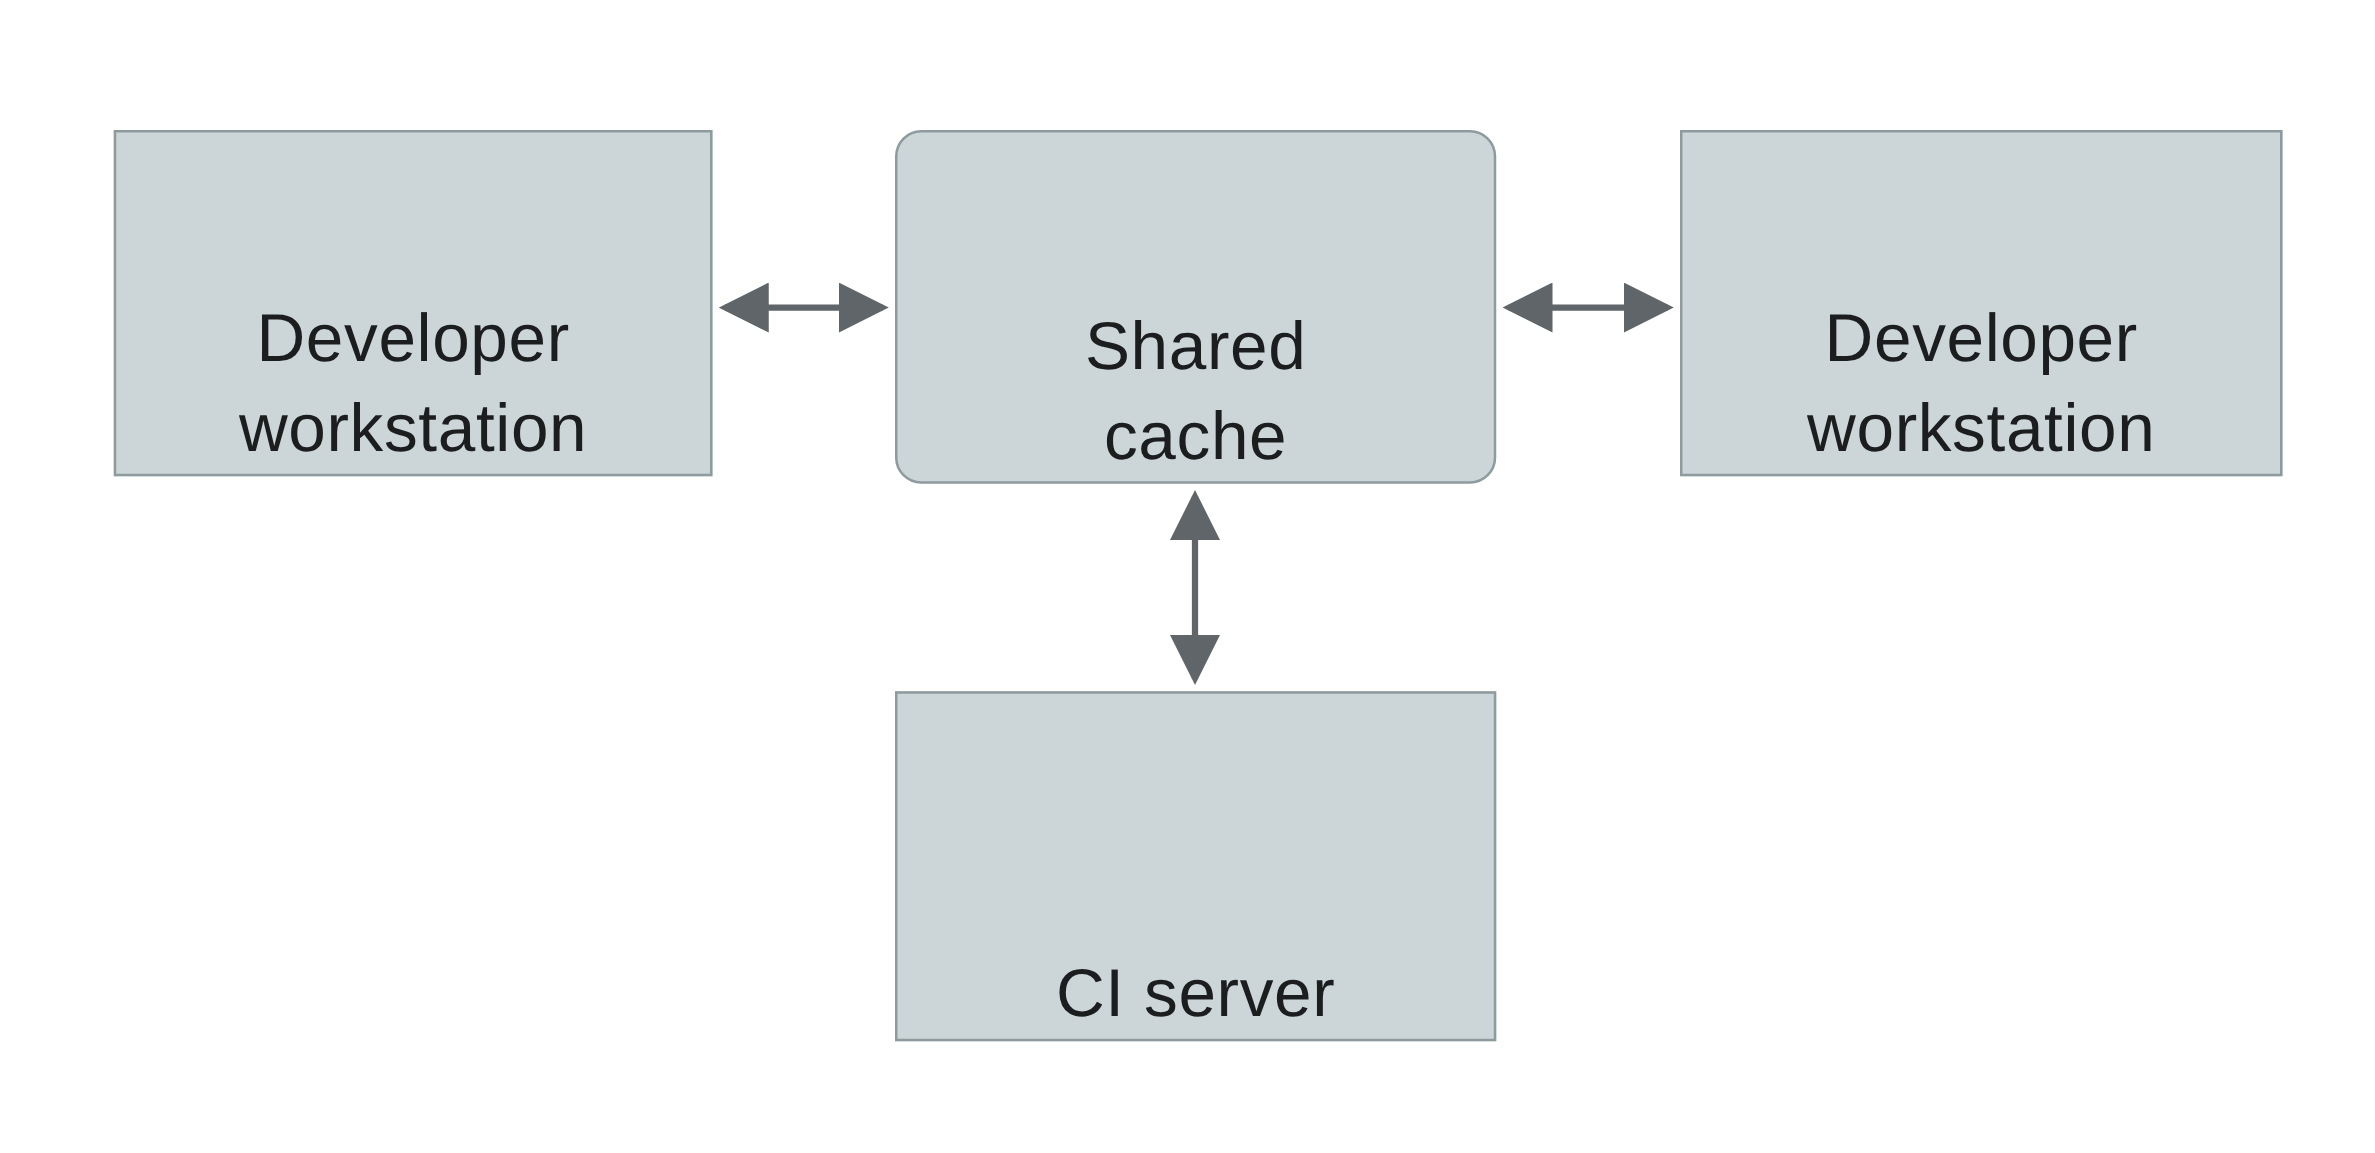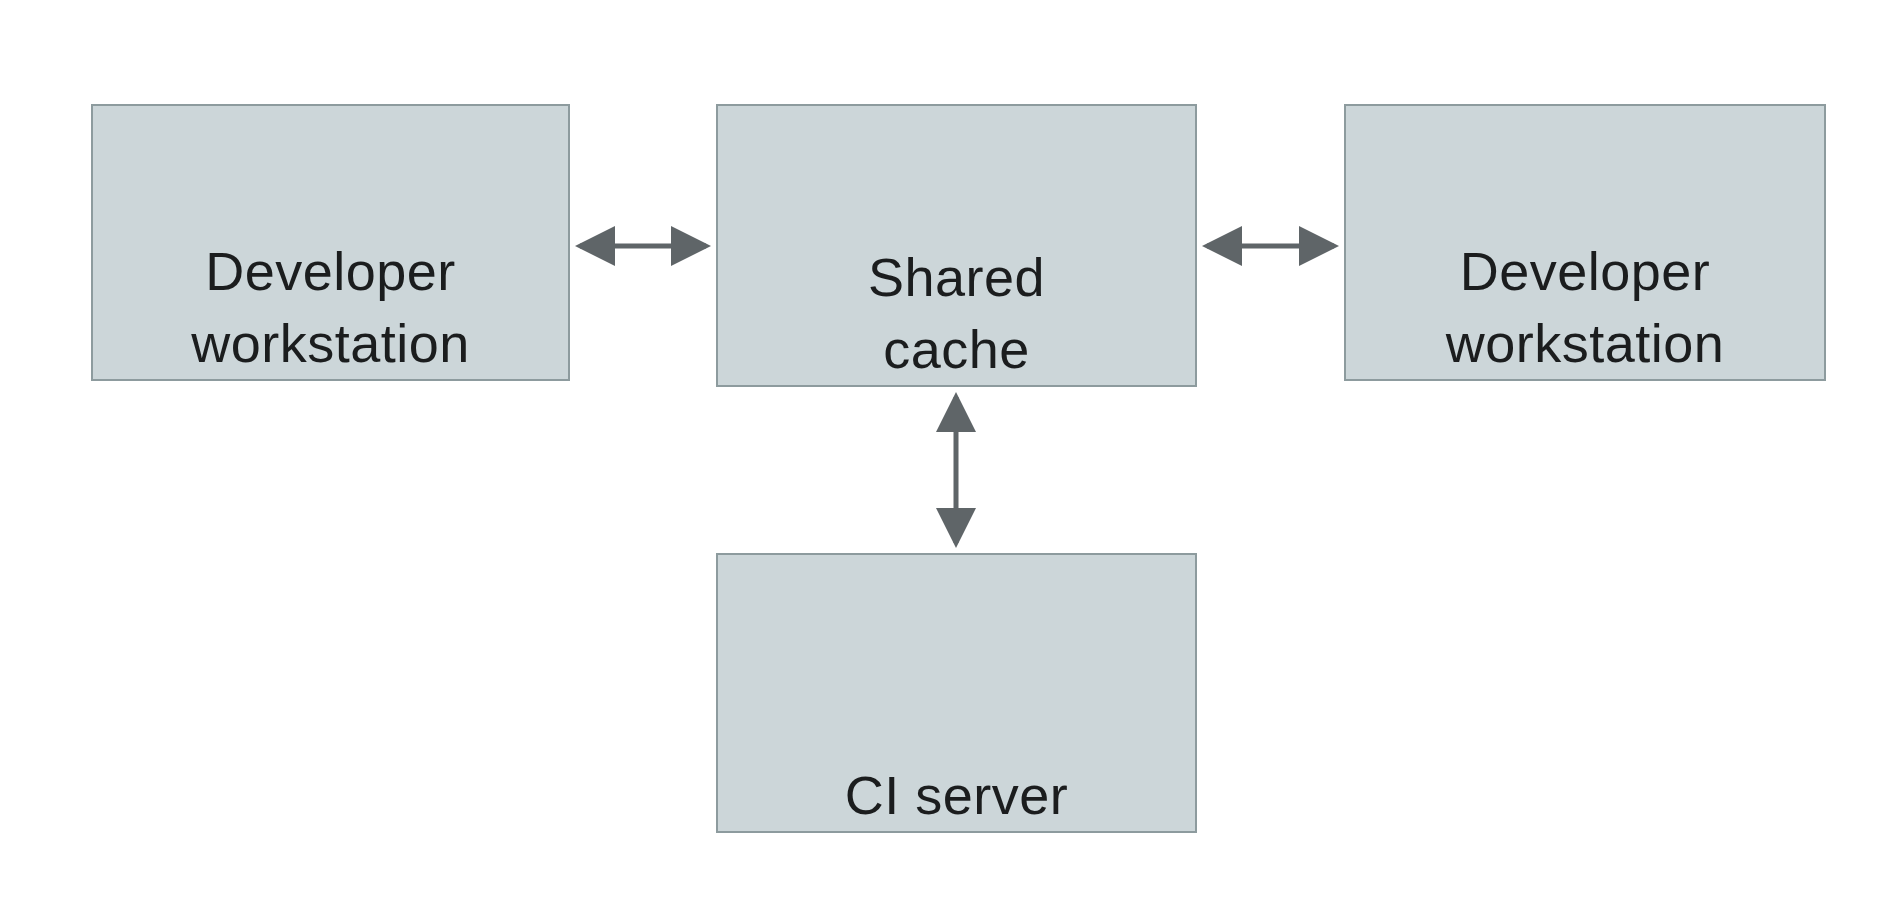--- a/index.html
+++ b/index.html
@@ -34,21 +34,21 @@
   }
   .edges-layer {
     position: absolute;
     left: 0;
     top: 0;
     width: 1900px;
     height: 922px;
     pointer-events: none;
   }
   #node-dev-left   { left: 91px;  top: 104px; width: 479px; height: 277px; }
-  #node-cache      { left: 716px; top: 104px; width: 481px; height: 283px; }
+  #node-cache      { left: 716px; top: 104px; width: 481px; height: 283px; border-radius: 21px; }
   #node-dev-right  { left: 1344px; top: 104px; width: 482px; height: 277px; }
   #node-ci         { left: 716px; top: 553px; width: 481px; height: 280px; }
 </style>
 </head>
 <body>
 
 <div class="canvas">
 
   <svg class="edges-layer" viewBox="0 0 1900 922" xmlns="http://www.w3.org/2000/svg">
     <defs>

